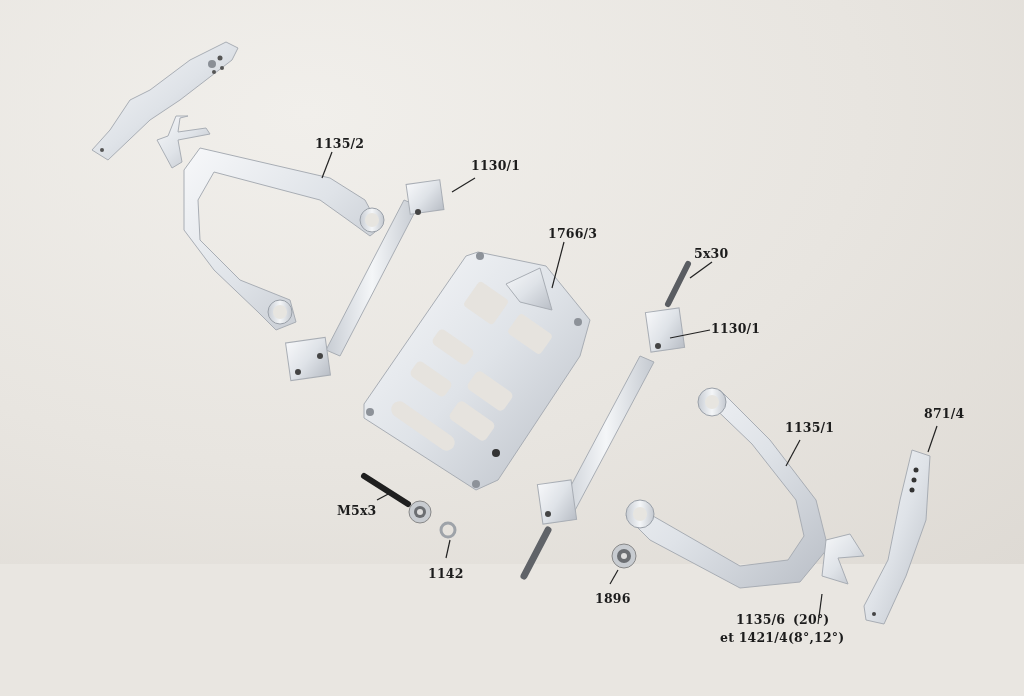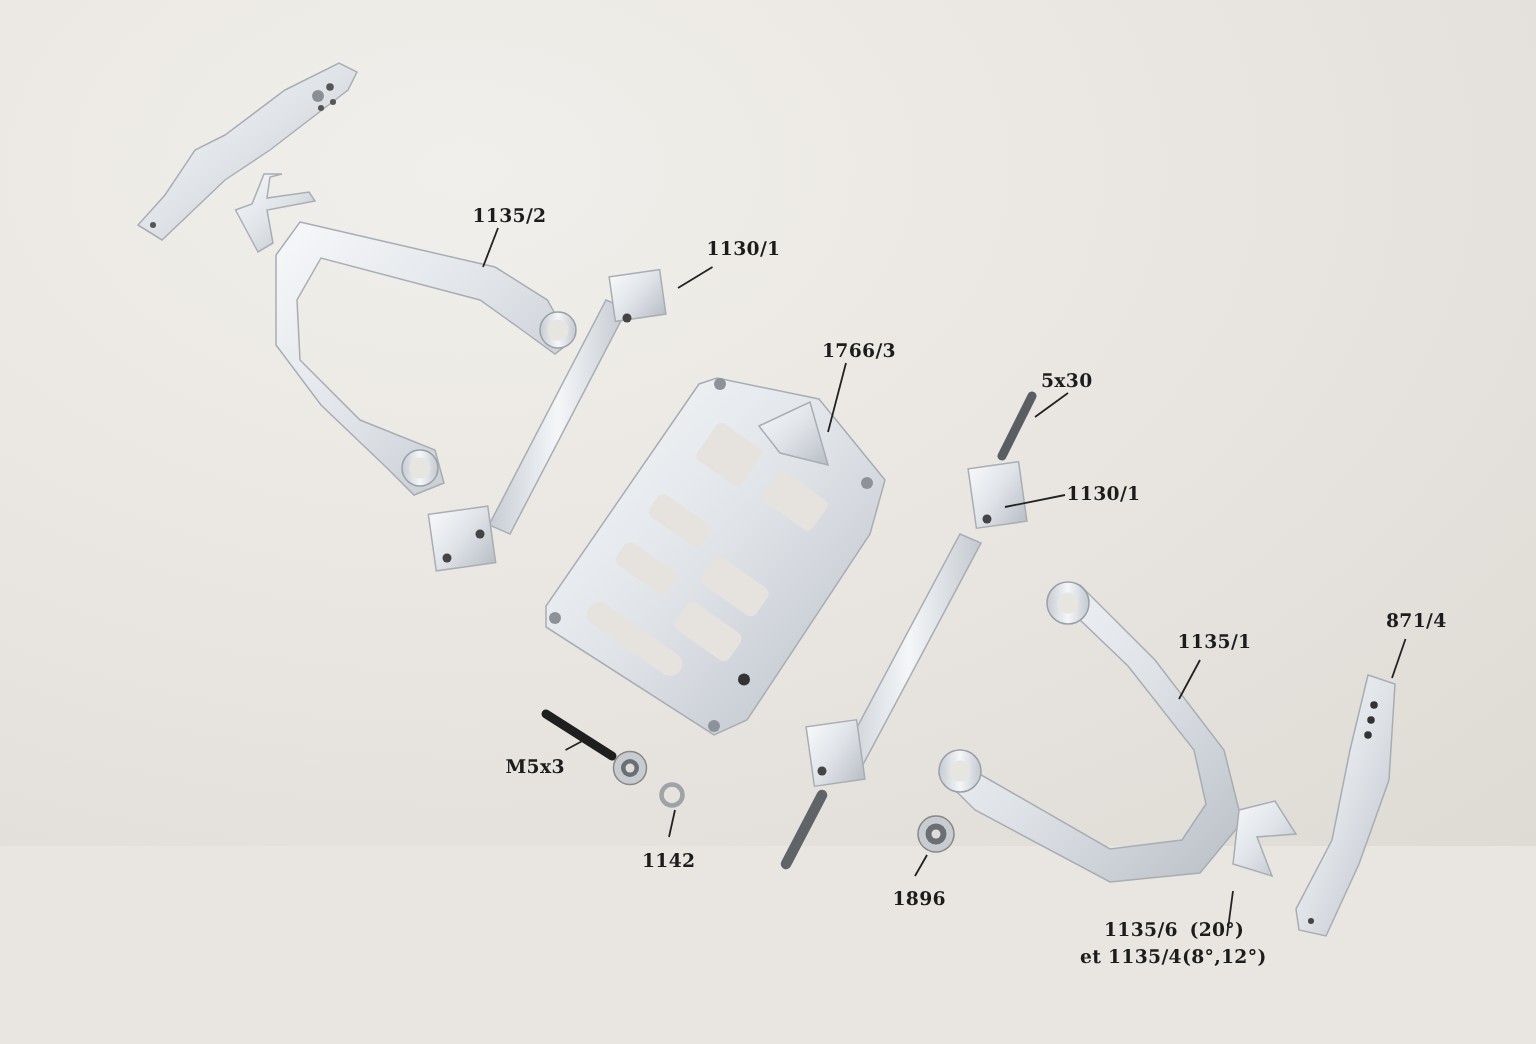--- a/index.html
+++ b/index.html
@@ -138,15 +138,15 @@
   <span class="lbl" style="left:548px;top:226px">1766/3</span>
   <span class="lbl" style="left:694px;top:246px">5x30</span>
   <span class="lbl" style="left:711px;top:321px">1130/1</span>
   <span class="lbl" style="left:785px;top:420px">1135/1</span>
   <span class="lbl" style="left:924px;top:406px">871/4</span>
   <span class="lbl" style="left:337px;top:503px">M5x3</span>
   <span class="lbl" style="left:428px;top:566px">1142</span>
   <span class="lbl" style="left:595px;top:591px">1896</span>
   <span class="lbl" style="left:736px;top:612px">1135/6</span>
   <span class="lbl" style="left:793px;top:612px">(20°)</span>
-  <span class="lbl" style="left:720px;top:630px">et 1135/4</span>
+  <span class="lbl" style="left:720px;top:630px">et 1421/4</span>
   <span class="lbl" style="left:788px;top:630px">(8°,12°)</span>
 </div>
 
 </body></html>

